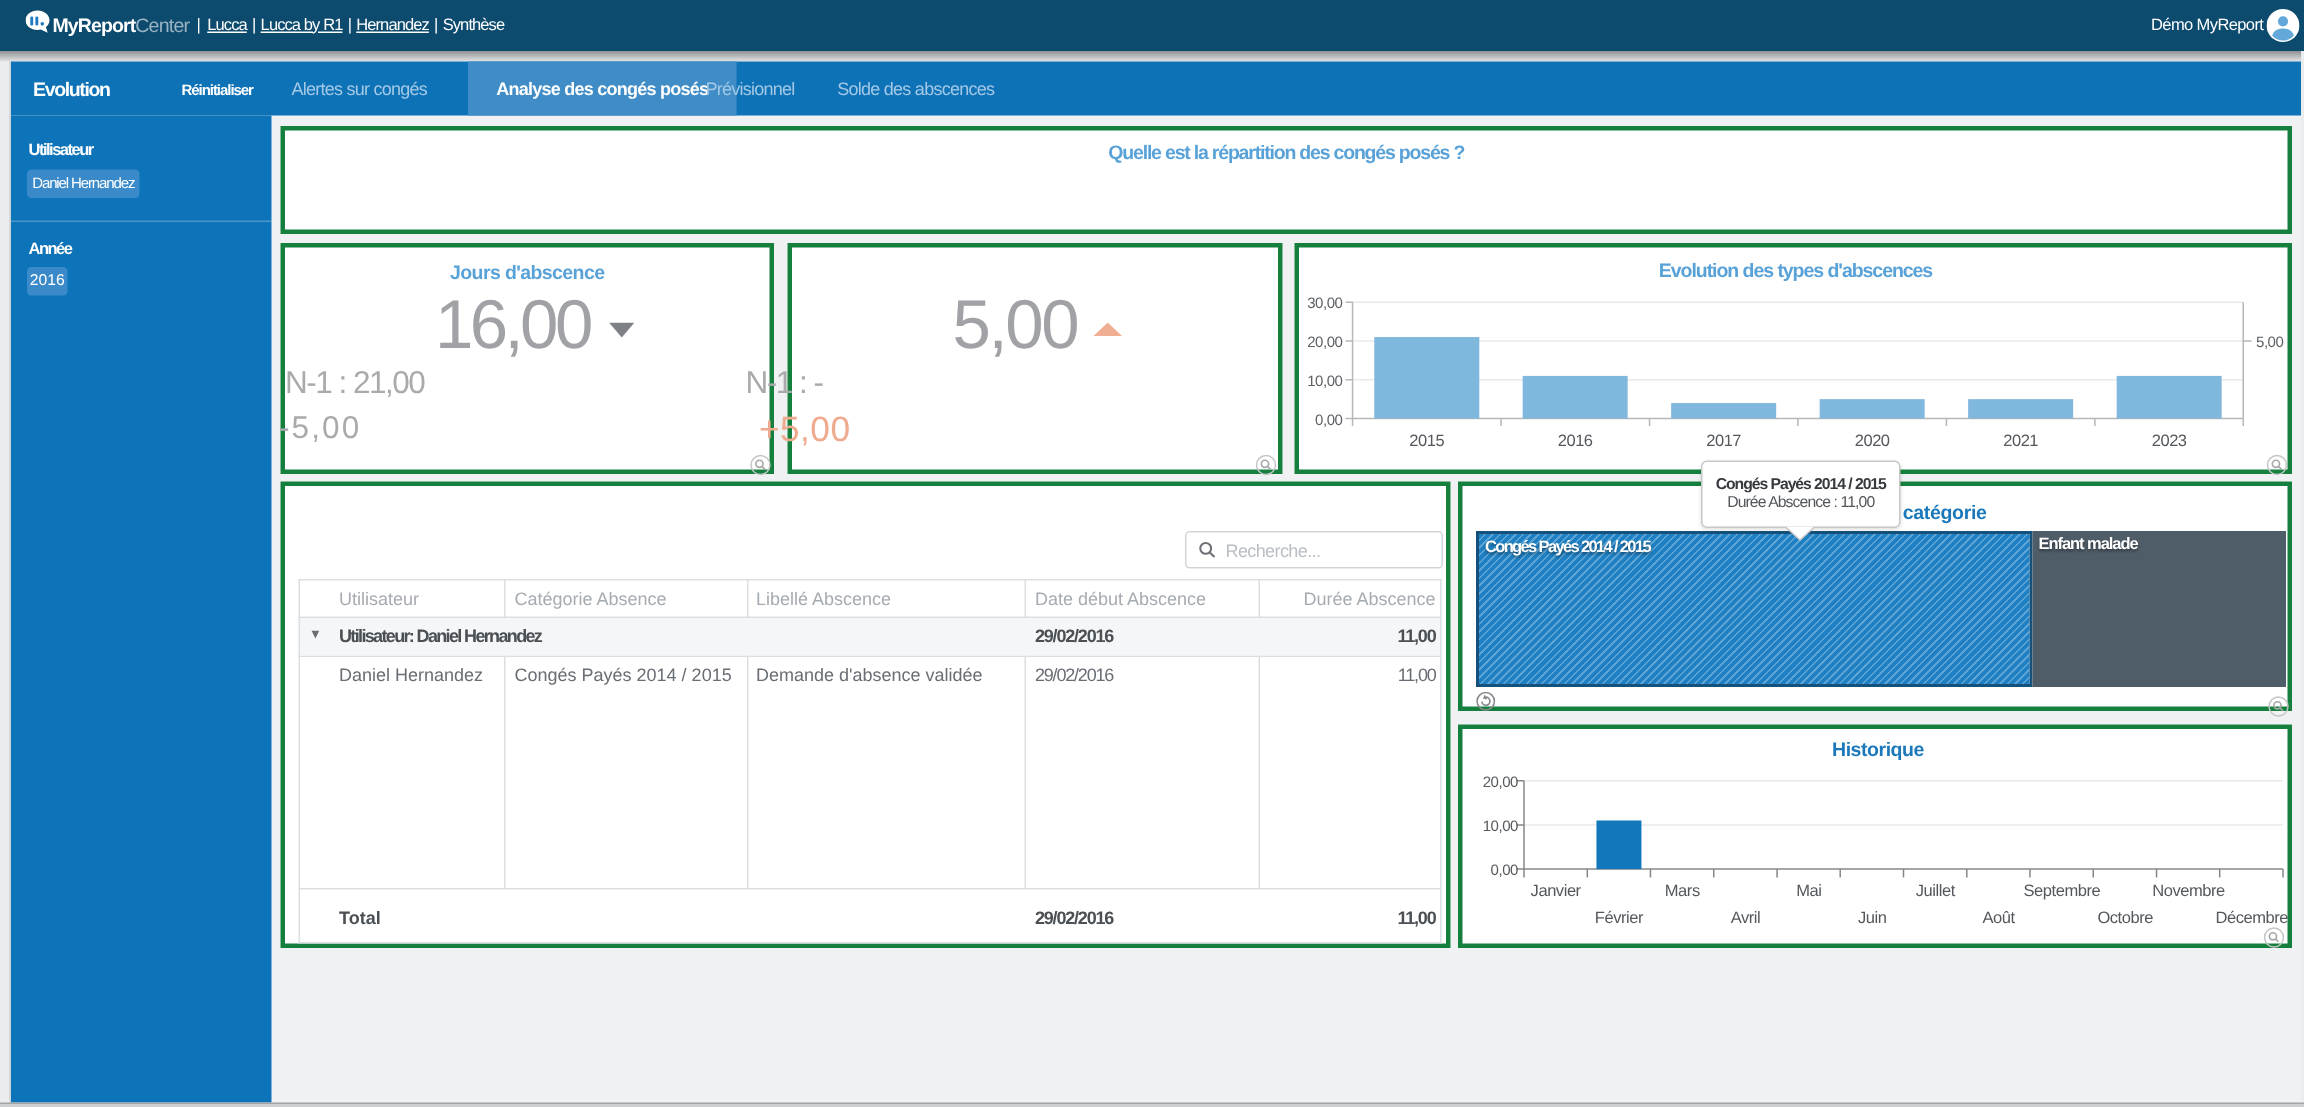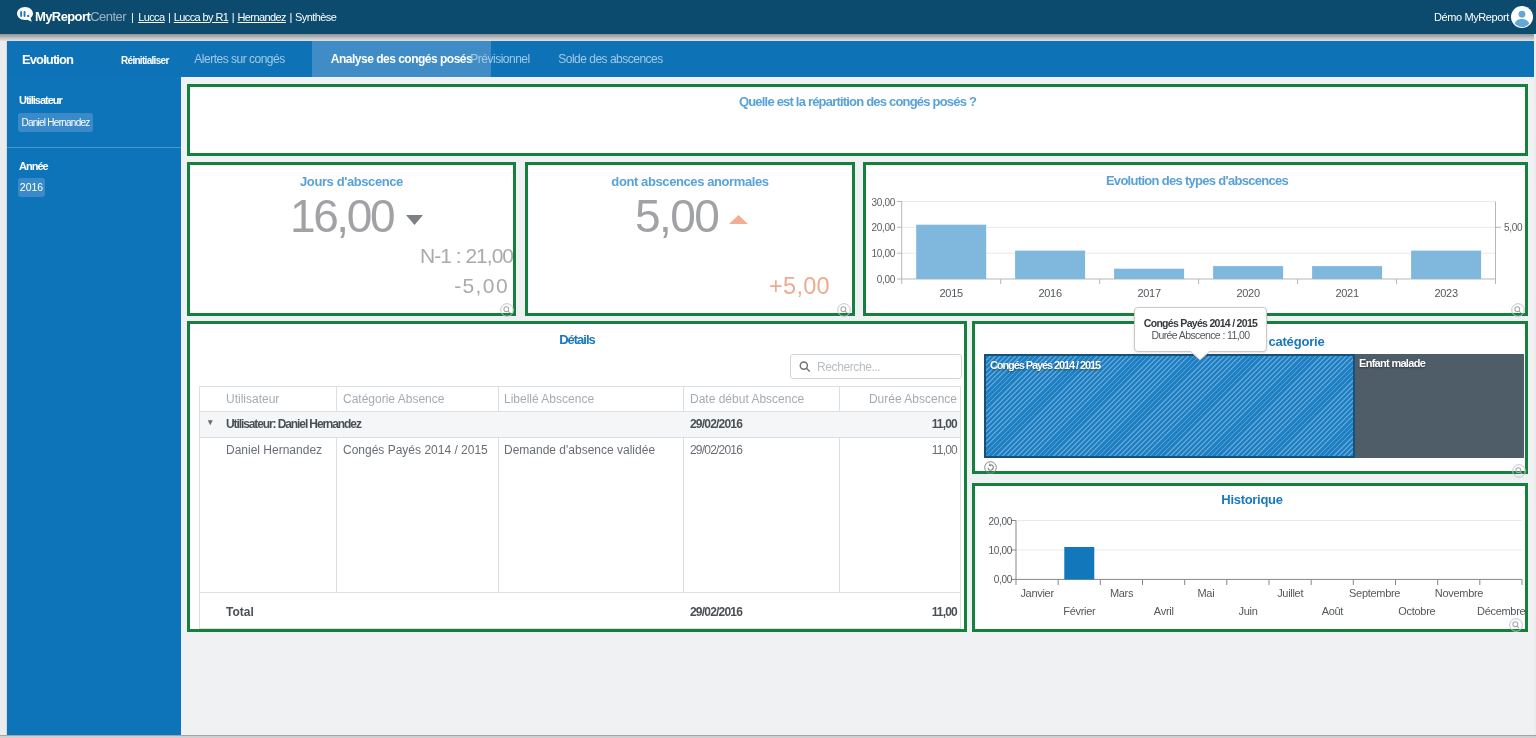--- a/index.html
+++ b/index.html
@@ -30,21 +30,21 @@
   #sidebar { position:absolute; left:7px; top:77px; width:174px; height:658px; background:#0e74ba; }
   #sidebar .lbl { color:#fff; font-weight:bold; font-size:11px; letter-spacing:-1px; }
   .chip { position:absolute; background:#3a8aca; color:#fff; border-radius:3px; font-size:10px; letter-spacing:-0.75px; text-align:center; white-space:nowrap; }
 
   
   .card { position:absolute; background:#fff; border:3px solid #15803d; }
   .ctitle { position:absolute; width:100%; text-align:center; font-weight:bold; font-size:13px; color:#58a2d8; letter-spacing:-0.4px; white-space:nowrap; }
   .ctitle.dark { color:#1a78bb; }
 
   .kpinum { position:absolute; color:#a0a2a5; font-size:46px; line-height:1; white-space:nowrap; }
-  .kpisub { position:absolute; width:100%; text-align:right; color:#a8aaac; font-size:21px; letter-spacing:-1px; }
+  .kpisub { position:absolute; width:100%; text-align:left; color:#a8aaac; font-size:21px; letter-spacing:-1px; }
 
   
   .tline { position:absolute; background:#dcdfe2; }
   .ttext { position:absolute; font-size:12px; color:#696e74; white-space:nowrap; }
   .thead { position:absolute; font-size:12px; color:#a6abb1; white-space:nowrap; }
   .tbold { position:absolute; font-size:12px; font-weight:bold; color:#4b5055; white-space:nowrap; }
   .num { letter-spacing:-0.8px; }
 </style>
 </head>
 <body>
@@ -97,25 +97,25 @@
   <div class="kpisub" style="top:79px;left:0px;">N-1 : 21,00</div>
   <div class="kpisub" style="top:109px;left:-4px;letter-spacing:1.4px;">-5,00</div>
   <svg class="abs" style="left:310px;top:138px" width="14" height="14" viewBox="0 0 14 14">
     <circle cx="7" cy="7" r="6.3" fill="none" stroke="#c3c5c7" stroke-width="1"></circle>
     <circle cx="6.3" cy="6.2" r="2.4" fill="none" stroke="#a6a8aa" stroke-width="1.1"></circle>
     <path d="M8.1 8.1 L10 9.9" stroke="#a6a8aa" stroke-width="1.1" fill="none"></path>
   </svg>
 </div>
 
 <div class="card" style="left:525px;top:162px;width:330px;height:154px;">
-  <div class="ctitle" style="top:9px;">dont abscences anormales</div>
   <div class="kpinum" style="top:28px;left:107px;letter-spacing:-1.6px;">5,00</div>
   <svg class="abs" style="left:201px;top:50px;" width="19" height="9" viewBox="0 0 19 9">
       <path d="M0 9 L19 9 L9.5 0 Z" fill="#f0ae92"></path>
     </svg>
+  <div class="kpisub" style="top:79px;left:-31px;">N-1 : -</div>
   <div class="kpisub" style="top:108px;left:-22px;color:#eeab8f;font-size:23.5px;letter-spacing:0.3px;">+5,00</div>
   <svg class="abs" style="left:309px;top:138px" width="14" height="14" viewBox="0 0 14 14">
     <circle cx="7" cy="7" r="6.3" fill="none" stroke="#c3c5c7" stroke-width="1"></circle>
     <circle cx="6.3" cy="6.2" r="2.4" fill="none" stroke="#a6a8aa" stroke-width="1.1"></circle>
     <path d="M8.1 8.1 L10 9.9" stroke="#a6a8aa" stroke-width="1.1" fill="none"></path>
   </svg>
 </div>
 
 <div class="card" style="left:863px;top:162px;width:665px;height:154px;">
   <svg width="663" height="152" viewBox="0 0 663 152">
@@ -165,21 +165,20 @@
     </g>
     <g>
       <circle cx="652" cy="145" r="6.3" fill="none" stroke="#c3c5c7"></circle>
       <circle cx="651.3" cy="144.2" r="2.4" fill="none" stroke="#a6a8aa" stroke-width="1.1"></circle>
       <path d="M653.1 146.1 L654.9 147.8" stroke="#a6a8aa" stroke-width="1.1"></path>
     </g>
   </svg>
 </div>
 
 <div class="card" style="left:187px;top:321px;width:780px;height:311px;">
-  <div class="ctitle dark" style="top:8px;letter-spacing:-1px;">Détails</div>
 
   <div style="position:absolute;left:600px;top:30px;width:172px;height:25px;border:1px solid #d2d5d8;border-radius:3px;">
     <svg class="abs" style="left:7px;top:5px" width="14" height="14" viewBox="0 0 14 14">
       <circle cx="5.8" cy="5.6" r="3.6" fill="none" stroke="#6e7276" stroke-width="1.4"></circle>
       <path d="M8.5 8.3 L11.7 11.4" stroke="#6e7276" stroke-width="1.4"></path>
     </svg>
     <div style="position:absolute;left:26px;top:5px;font-size:12px;letter-spacing:-0.4px;color:#b9bec4;">Recherche...</div>
   </div>
 
   <div class="tline" style="left:9px;top:62px;width:762px;height:1px;"></div>

